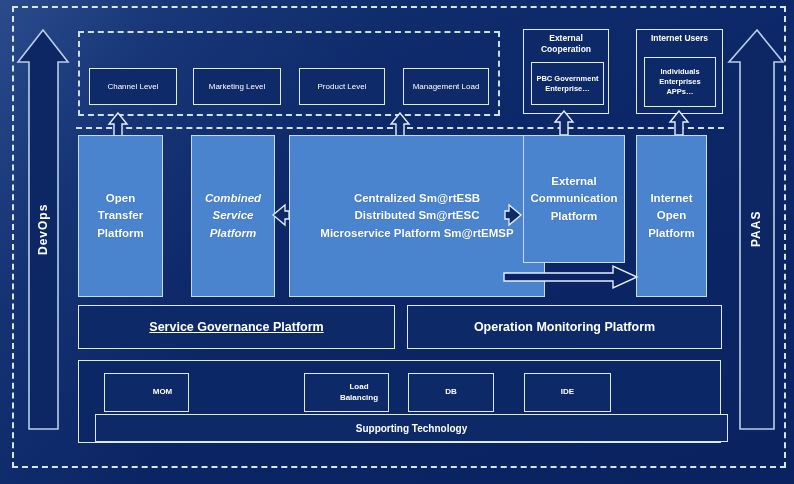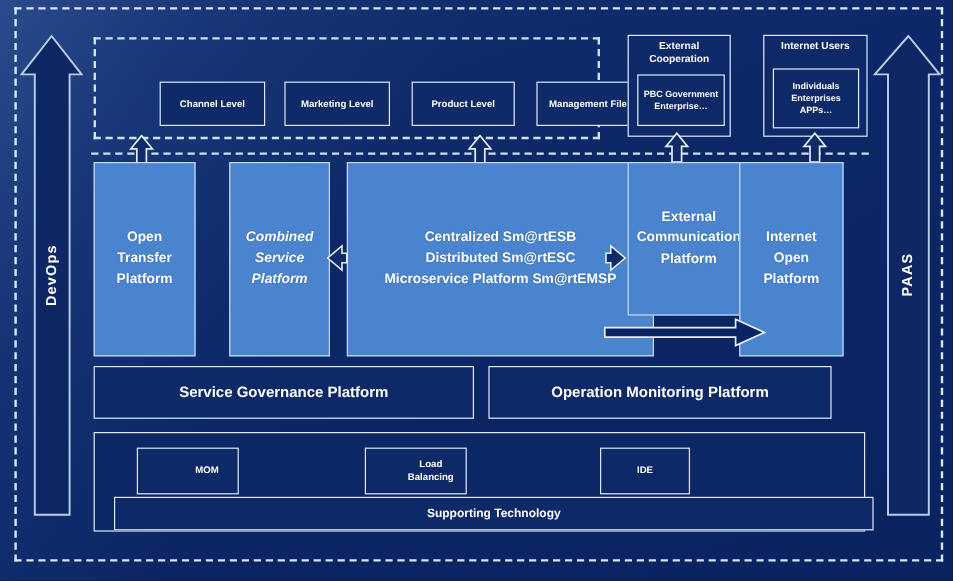--- a/index.html
+++ b/index.html
@@ -26,21 +26,21 @@
   }
   
   .levels-wrap{
     left:78px;top:31px;width:422px;height:85px;
     border:2px dashed #cfe0f2;
   }
   .level-box{
     top:68px;height:37px;
     background:#0e2a69;border:1.5px solid #dfeaf8;
     display:flex;align-items:center;justify-content:center;
-    font-size:8px;font-weight:bold;text-align:left;margin-left:44px;
+    font-size:8px;font-weight:normal;text-align:left;
   }
   .top-solid-box{
     top:29px;height:85px;
     background:#0d2968;border:1.5px solid #e2ecf9;
     text-align:center;
   }
   .top-solid-title{
     margin-top:3px;font-size:8.5px;font-weight:bold;line-height:1.3;
     white-space:pre-line;
   }
@@ -111,21 +111,21 @@
   <div class="abs level-box" style="left:89px;width:88px;">
       <span>Channel Level</span>
     </div>
   <div class="abs level-box" style="left:299px;width:86px;">
       <span>Product Level</span>
     </div>
   <div class="abs level-box" style="left:193px;width:88px;">
       <span>Marketing Level</span>
     </div>
   <div class="abs level-box" style="left:403px;width:86px;">
-      <span>Management File</span>
+      <span>Management Load</span>
     </div>
 
   <div class="abs top-solid-box" style="left:523px;width:86px;">
     <div class="top-solid-title">External
 Cooperation</div>
   </div>
   <div class="abs member-box" style="left:531px;top:62px;width:73px;height:43px;">PBC Government
 Enterprise…</div>
 
   <div class="abs top-solid-box" style="left:636px;width:87px;">
@@ -155,38 +155,39 @@
 Platform</div>
   <div class="abs plat" style="left:191px;width:84px;font-style:italic;">Combined
 Service
 Platform</div>
   <div class="abs plat" style="left:289px;width:256px;">Centralized Sm@rtESB
 Distributed Sm@rtESC
 Microservice Platform Sm@rtEMSP</div>
   <div class="abs plat" style="left:523px;width:102px;height:128px;">External
 Communication
 Platform</div>
-  <div class="abs plat" style="left:616px;width:87px;">Internet
+  <div class="abs plat" style="left:636px;width:71px;">Internet
 Open
 Platform</div>
 
   <svg class="abs" style="left:272px;top:203px;" width="18" height="24" viewBox="0 0 18 24">
     <polygon points="1,12 13,2 13,8 17,8 17,16 13,16 13,22" fill="#0e2a68" stroke="#e8f0fa" stroke-width="1.3"></polygon>
   </svg>
   <svg class="abs" style="left:504px;top:203px;" width="18" height="24" viewBox="0 0 18 24">
     <polygon points="17,12 5,2 5,8 1,8 1,16 5,16 5,22" fill="#0e2a68" stroke="#e8f0fa" stroke-width="1.3"></polygon>
   </svg>
 
   <svg class="abs" style="left:503px;top:263px;" width="136" height="28" viewBox="0 0 136 28">
     <polygon points="1,10 110,10 110,3 134,14 110,25 110,18 1,18" fill="#0a2363" stroke="#e8f0fa" stroke-width="1.4"></polygon>
   </svg>
 
-  <div class="abs gov" style="left:78px;width:317px;">Service Governance Platform</div>
-  <div class="abs gov" style="left:407px;width:286px;">Operation Monitoring Platform</div>
+  <div class="abs gov" style="left:78px;width:317px;text-decoration:underline;">Service Governance Platform</div>
+  <div class="abs gov" style="left:407px;width:315px;">Operation Monitoring Platform</div>
 
   <div class="abs support-wrap"></div>
-  <div class="abs tech-box" style="left:114px;width:85px;padding-left:32px;">MOM</div>
+  <div class="abs tech-box" style="left:104px;width:85px;padding-left:32px;">MOM</div>
   <div class="abs tech-box" style="left:304px;width:85px;padding-left:25px;">Load
 Balancing</div>
-  <div class="abs tech-box" style="left:500px;width:75px;">IDE</div>
+  <div class="abs tech-box" style="left:408px;width:86px;">DB</div>
+  <div class="abs tech-box" style="left:524px;width:87px;">IDE</div>
   <div class="abs support-bar">Supporting Technology</div>
 
 </div>
 
 </body></html>

